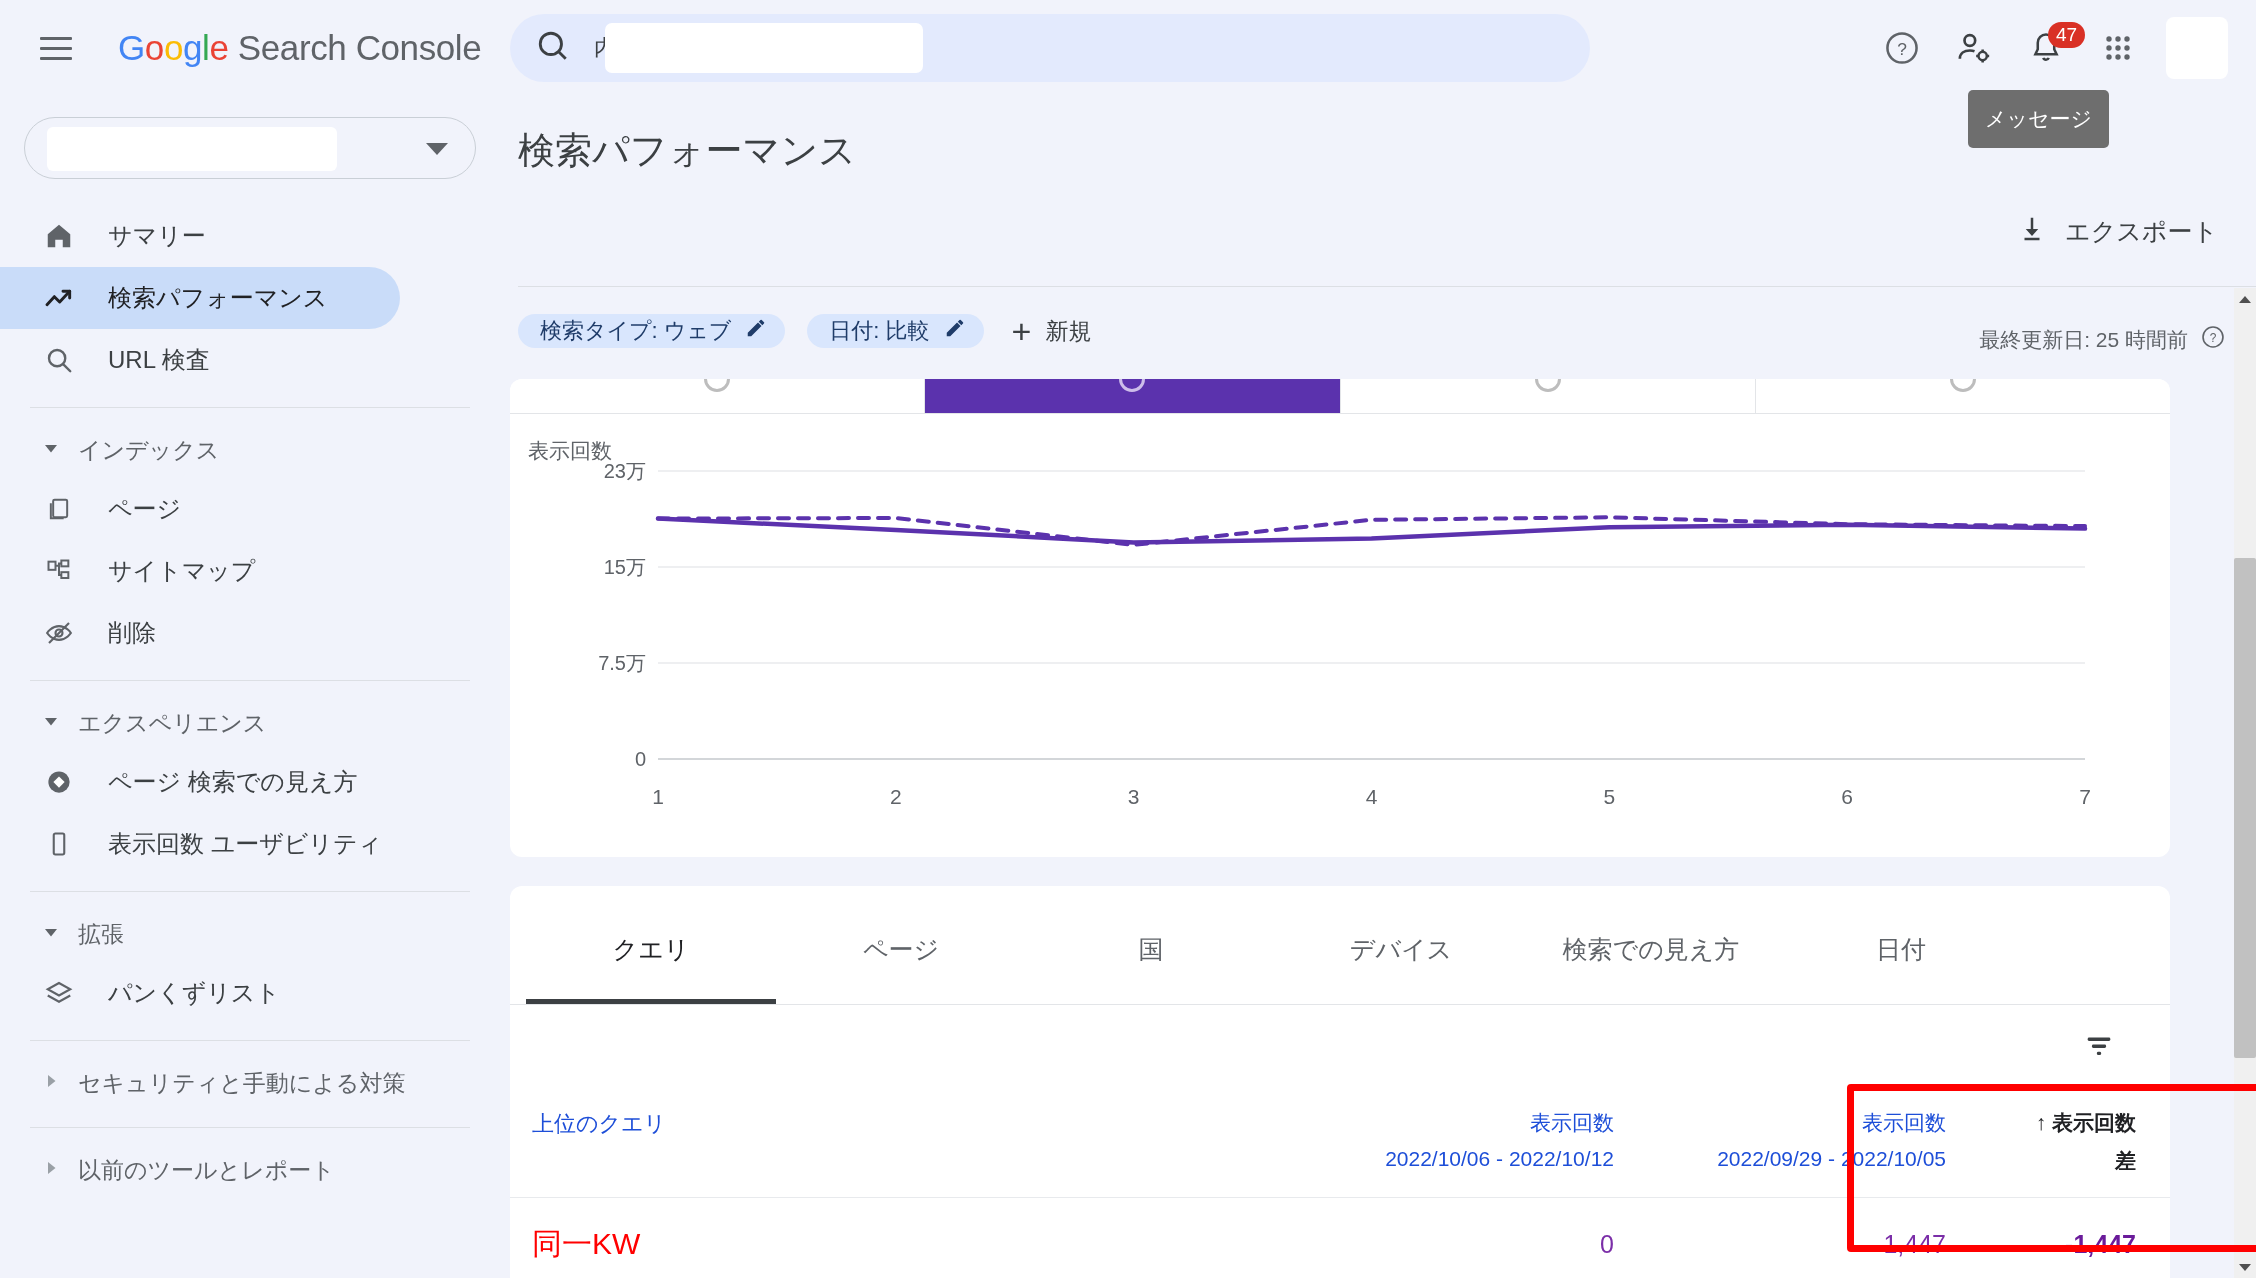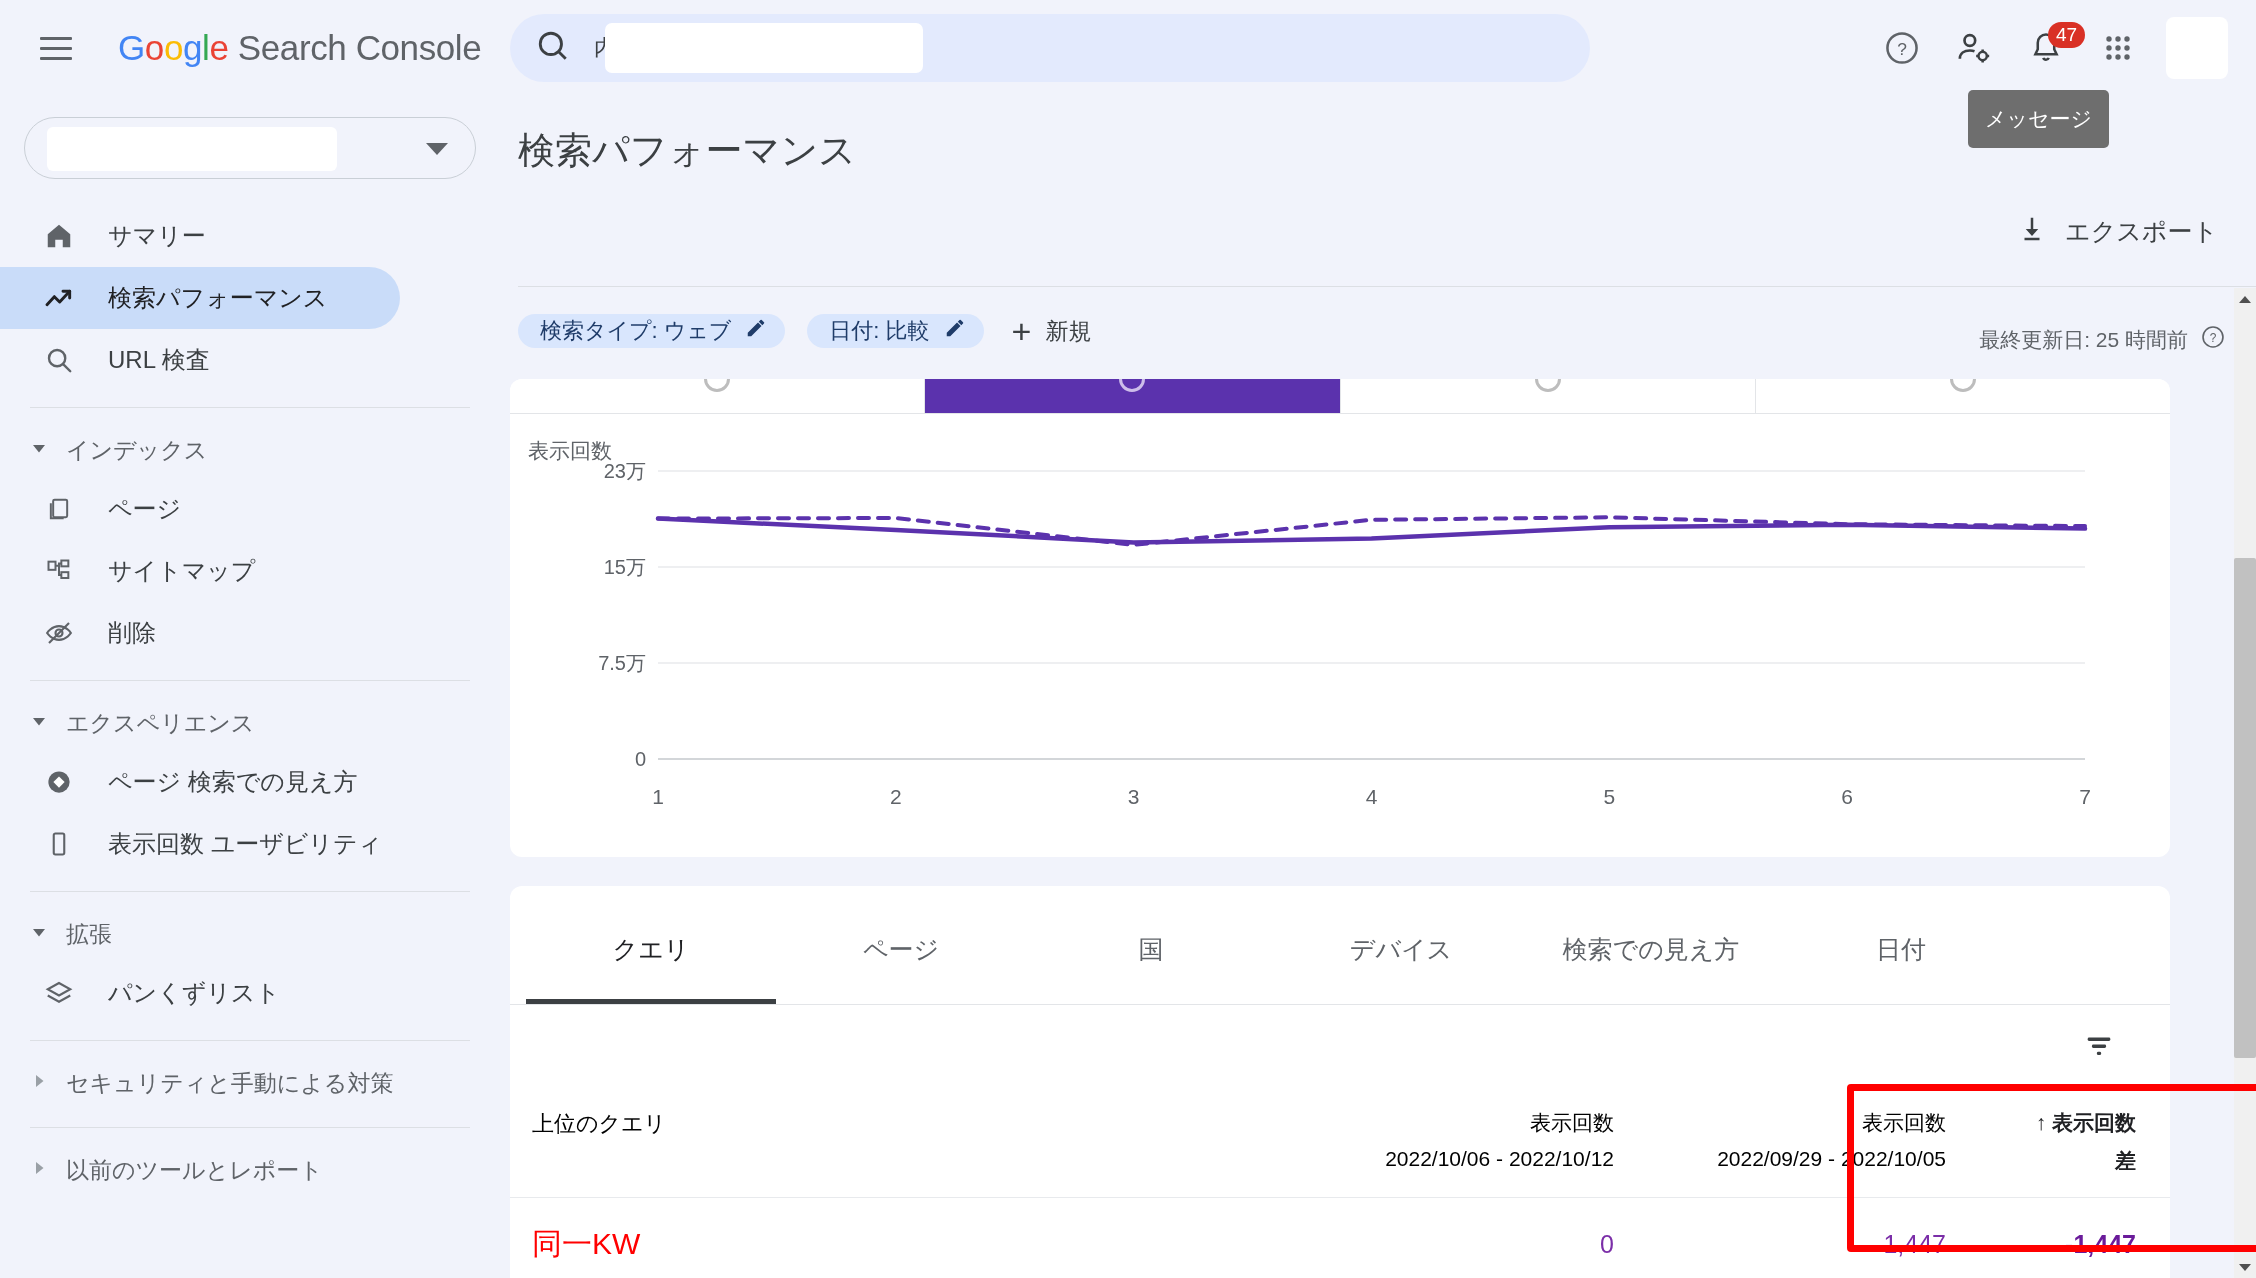--- a/index.html
+++ b/index.html
@@ -82,21 +82,21 @@
   .navitem {
     display: flex; align-items: center; height: 62px;
     padding-left: 38px; cursor: pointer; position: relative;
   }
   .navitem.active { background: #c9dcf9; border-radius: 0 31px 31px 0; margin-right: 100px; }
   .navitem .ic { width: 42px; flex: 0 0 42px; display:flex; align-items:center; justify-content:center; }
   .navitem .lbl { margin-left: 28px; font-size: 24px; color: #3c4043; white-space: nowrap; }
   .navitem.active .lbl { color: #202124; }
 
   .section-head {
-    display: flex; align-items: center; height: 56px; padding-left: 30px; cursor: pointer;
+    display: flex; align-items: center; height: 56px; padding-left: 42px; cursor: pointer;
   }
   .section-head .tri { width: 22px; flex:0 0 22px; }
   .section-head .lbl { margin-left: 14px; font-size: 23px; color: #5f6368; }
   .divider { height: 1px; background: #dcdfe4; margin: 16px 30px 14px 30px; }
 
   
   .main {
     position: absolute; left: 500px; top: 96px; width: 1756px; height: 1182px;
     background: #f1f3fb; overflow: hidden;
   }
@@ -152,21 +152,21 @@
   .tab.active::after {
     content:""; position:absolute; bottom: 0; left: 50%; transform: translateX(-50%);
     width: 250px; height: 5px; background: #3c4043;
   }
   .tabrule { height: 1px; background: #e3e5e8; }
   .filterrow { height: 86px; position: relative; }
   .funnel { position:absolute; right: 54px; top: 24px; cursor:pointer; }
 
   table.data { width: 100%; border-collapse: collapse; table-layout: fixed; }
   table.data th {
-    font-weight: 400; font-size: 21px; color: #000000; padding: 18px 0 22px 0;
+    font-weight: 400; font-size: 21px; color: #1d4ed8; padding: 18px 0 22px 0;
     vertical-align: top;
   }
   table.data th.c1 { text-align: left; padding-left: 22px; font-size: 22px; }
   table.data th.num { text-align: right; padding-right: 34px; }
   table.data th.num .l1 { display:block; }
   table.data th.num .l2 { display:block; margin-top: 10px; }
   table.data th.diff { color:#202124; font-weight: 700; }
   table.data th.diff .l1 { display:block; }
   table.data th.diff .l2 { display:block; margin-top: 10px; }
   table.data td {

